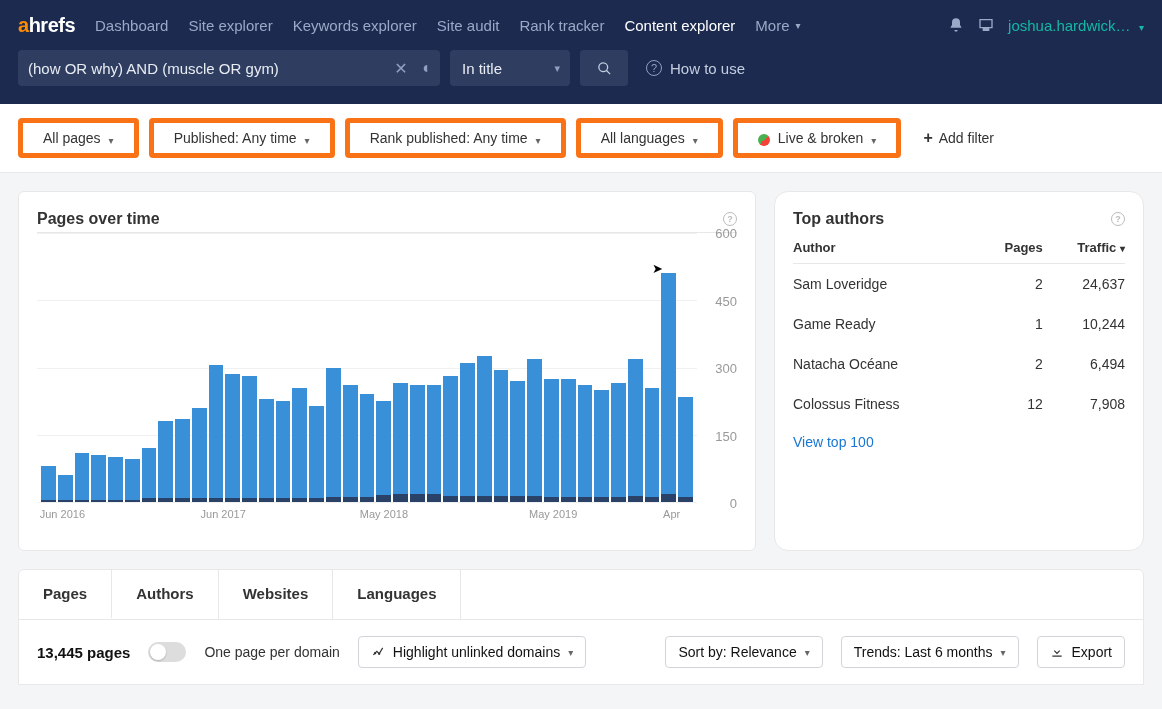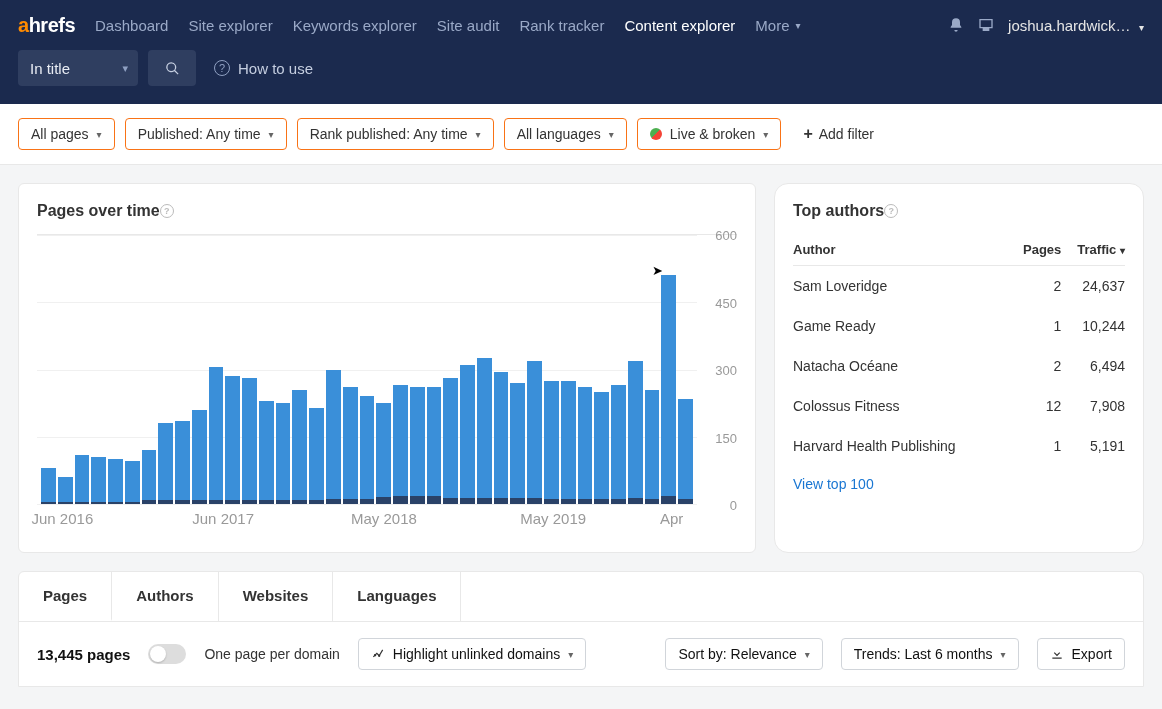--- a/index.html
+++ b/index.html
@@ -3,56 +3,56 @@
 <meta charset="utf-8">
 <style>
 * { box-sizing: border-box; margin: 0; padding: 0; }
 body { font-family: -apple-system, BlinkMacSystemFont, "Segoe UI", Helvetica, Arial, sans-serif; background: #f4f5f6; color: #111; width: 1162px; font-size: 14px; }
 .topbar { background: #1b2a4e; height: 50px; display: flex; align-items: center; padding: 0 18px; }
 .logo { font-weight: bold; font-size: 20px; color: #fff; margin-right: 20px; letter-spacing: -0.5px; }
 .logo .o { color: #ff8b00; }
 .nav { display: flex; gap: 20px; flex: 1; }
 .nav-item { color: #9aa9c7; font-size: 15px; cursor: pointer; display: flex; align-items: center; gap: 6px; }
 .nav-item.active { color: #fff; }
-.top-right { display: flex; align-items: center; gap: 14px; color: #e5e5e5; font-size: 15px; }
+.top-right { display: flex; align-items: center; gap: 14px; color: #14b8a6; font-size: 15px; }
 .top-icon { width: 16px; height: 16px; fill: #9aa9c7; }
 .chev-down { font-size: 10px; }
 .searchrow { background: #1b2a4e; padding: 0 18px 18px; display: flex; gap: 10px; align-items: center; }
 .search-group { display: flex; background: #2f3e60; border-radius: 4px; overflow: hidden; height: 36px; flex-shrink: 0; }
 .search-input { background: transparent; border: none; color: #e8ecf3; padding: 0 10px; width: 370px; font-size: 15px; outline: none; }
 .clear-x { color: #8fa0c2; width: 26px; display: flex; align-items: center; justify-content: center; cursor: pointer; font-size: 16px; }
 .help-q { color: #8fa0c2; width: 26px; display: flex; align-items: center; justify-content: center; font-size: 16px; }
 .sel-scope { background: #2f3e60; color: #e8ecf3; height: 36px; border: none; border-radius: 4px; padding: 0 30px 0 12px; font-size: 15px; position: relative; display: flex; align-items: center; cursor: pointer; min-width: 120px; }
 .sel-scope::after { content: "▾"; position: absolute; right: 10px; color: #8fa0c2; font-size: 11px; }
 .search-btn { background: #2f3e60; width: 48px; height: 36px; border: none; border-radius: 4px; display: flex; align-items: center; justify-content: center; cursor: pointer; }
 .search-btn svg { width: 15px; height: 15px; fill: #c5cee0; }
 .howto { color: #c5cee0; display: flex; align-items: center; gap: 8px; font-size: 15px; cursor: pointer; margin-left: 8px; }
 .howto-icon { width: 16px; height: 16px; border: 1.5px solid #8fa0c2; border-radius: 50%; display: flex; align-items: center; justify-content: center; font-size: 11px; color: #8fa0c2; }
 .filterbar { background: #fff; padding: 14px 18px; display: flex; gap: 10px; flex-wrap: wrap; border-bottom: 1px solid #e8e8e8; }
-.filter { border: 1px solid #f97316; background: #fff; padding: 7px 12px; border-radius: 4px; font-size: 14px; color: #333; cursor: pointer; display: flex; align-items: center; gap: 8px; }
+.filter { border: 5px solid #f97316; background: #fff; padding: 7px 20px; border-radius: 4px; font-size: 14px; color: #333; cursor: pointer; display: flex; align-items: flex-end; gap: 8px; }
 .filter .caret { font-size: 10px; color: #666; }
 .live-dot { width: 12px; height: 12px; border-radius: 50%; background: linear-gradient(135deg, #4caf50 50%, #f44336 50%); }
 .add-filter { border: none; background: transparent; padding: 7px 12px; font-size: 14px; color: #333; cursor: pointer; display: flex; align-items: center; gap: 6px; }
 .plus { font-size: 16px; font-weight: bold; }
 .content { padding: 18px; display: flex; gap: 18px; }
 .panel { background: #fff; border: 1px solid #e8e8e8; border-radius: 6px; padding: 18px; }
 .panel-left { flex: 1; }
 .panel-right { width: 370px; border-radius: 14px; }
-.panel-title { font-size: 16px; font-weight: 600; color: #333; display: flex; align-items: center; gap: 0; margin-bottom: 14px; }
+.panel-title { font-size: 16px; font-weight: 600; color: #333; display: flex; align-items: center; gap: 8px; margin-bottom: 4px; justify-content: space-between; }
 .info-icon { width: 14px; height: 14px; border: 1.5px solid #bbb; border-radius: 50%; display: inline-flex; align-items: center; justify-content: center; font-size: 9px; color: #bbb; }
 .chart-area { position: relative; height: 300px; border-top: 1px solid #e8e8e8; }
 .gridlines { position: absolute; inset: 0 40px 30px 0; }
 .gline { position: absolute; left: 0; right: 0; border-top: 1px solid #f0f0f0; }
 .ylab { position: absolute; right: 0; font-size: 13px; color: #999; transform: translateY(-50%); width: 36px; text-align: right; }
 .bars { position: absolute; left: 0; right: 40px; bottom: 30px; top: 0; display: flex; align-items: flex-end; gap: 2px; padding: 0 4px; }
 .bar-outer { flex: 1; display: flex; align-items: flex-end; height: 100%; position: relative; }
 .bar { width: 100%; background: #3a8fd9; position: relative; }
 .bar-dark { background: #2a4268; width: 100%; }
 .xlabels { position: absolute; left: 0; right: 40px; bottom: 0; height: 24px; }
-.xlab { position: absolute; font-size: 15px; color: #999; transform: translateX(-50%); }
+.xlab { position: absolute; font-size: 11px; color: #999; transform: translateX(-50%); }
 .cursor-arrow { position: absolute; top: 28px; right: 74px; font-size: 13px; pointer-events: none; z-index: 5; color: #000; }
 .authors-table { width: 100%; border-collapse: collapse; font-size: 14px; }
 .authors-table th { text-align: left; font-weight: 600; color: #333; padding: 8px 0; border-bottom: 1px solid #e8e8e8; font-size: 13px; }
 .authors-table th.r { text-align: right; }
 .authors-table td { padding: 12px 0; color: #333; }
 .authors-table td.r { text-align: right; }
 .link-blue { color: #1976d2; }
 .view-link { color: #1976d2; margin-top: 10px; display: inline-block; font-size: 14px; }
 .tabs-section { margin: 0 18px; background: #fff; border: 1px solid #e8e8e8; border-radius: 6px 6px 0 0; }
 .tabs { display: flex; border-bottom: 1px solid #e8e8e8; }
@@ -89,20 +89,25 @@
         <path d="M12 2a6 6 0 0 0-6 6v4l-2 3v1h16v-1l-2-3V8a6 6 0 0 0-6-6zm0 20a2.5 2.5 0 0 0 2.5-2.5h-5A2.5 2.5 0 0 0 12 22z"></path>
       </svg>
     <svg class="top-icon" viewBox="0 0 24 24">
         <path d="M3 4h18v12H3zM8 20h8v-2H8z" fill="none" stroke="#9aa9c7" stroke-width="2"></path>
       </svg>
     <span><span>joshua.hardwick…</span> &nbsp;<span class="chev-down">▾</span></span>
   </div>
 </div>
 
 <div class="searchrow">
+  <div class="search-group">
+    <input class="search-input" value="(how OR why) AND (muscle OR gym)" style="">
+    <div class="clear-x">✕</div>
+    <div class="help-q">◐</div>
+  </div>
   <div class="sel-scope">In title</div>
   <button class="search-btn">
     <svg viewBox="0 0 24 24">
         <path d="M10 2a8 8 0 1 0 4.9 14.3l5.4 5.4 1.4-1.4-5.4-5.4A8 8 0 0 0 10 2zm0 2a6 6 0 1 1 0 12 6 6 0 0 1 0-12z"></path>
       </svg>
   </button>
   <div class="howto">
     <span class="howto-icon">?</span>
     <span>How to use</span>
   </div>
@@ -391,25 +396,20 @@
           <tr>
             <td>Natacha Océane</td>
             <td class="r link-blue">2</td>
             <td class="r">6,494</td>
           </tr>
           <tr>
             <td>Colossus Fitness</td>
             <td class="r link-blue">12</td>
             <td class="r">7,908</td>
           </tr>
-          <tr>
-            <td>Harvard Health Publishing</td>
-            <td class="r link-blue">1</td>
-            <td class="r">5,191</td>
-          </tr>
         </tbody>
     </table>
     <a class="view-link">View top 100</a>
   </div>
 </div>
 
 <div class="tabs-section">
   <div class="tabs">
     <div class="tab active">Pages</div>
     <div class="tab">Authors</div>

